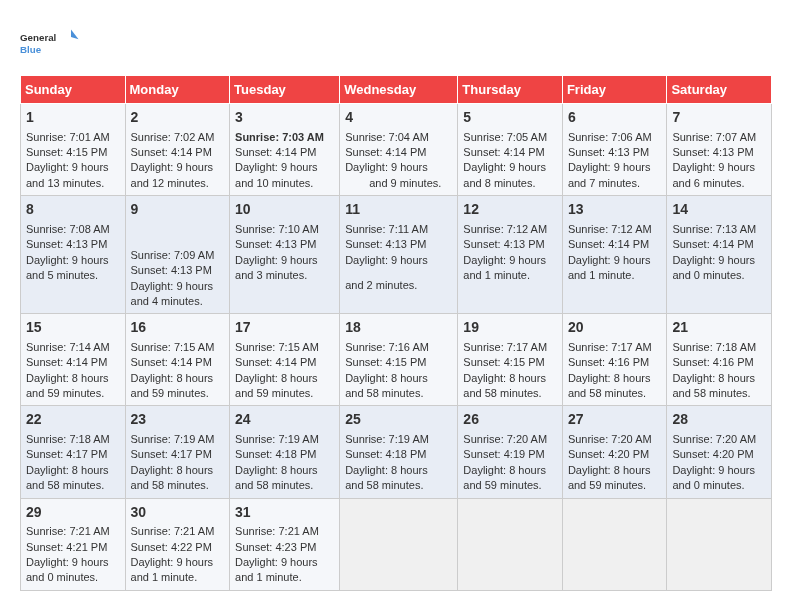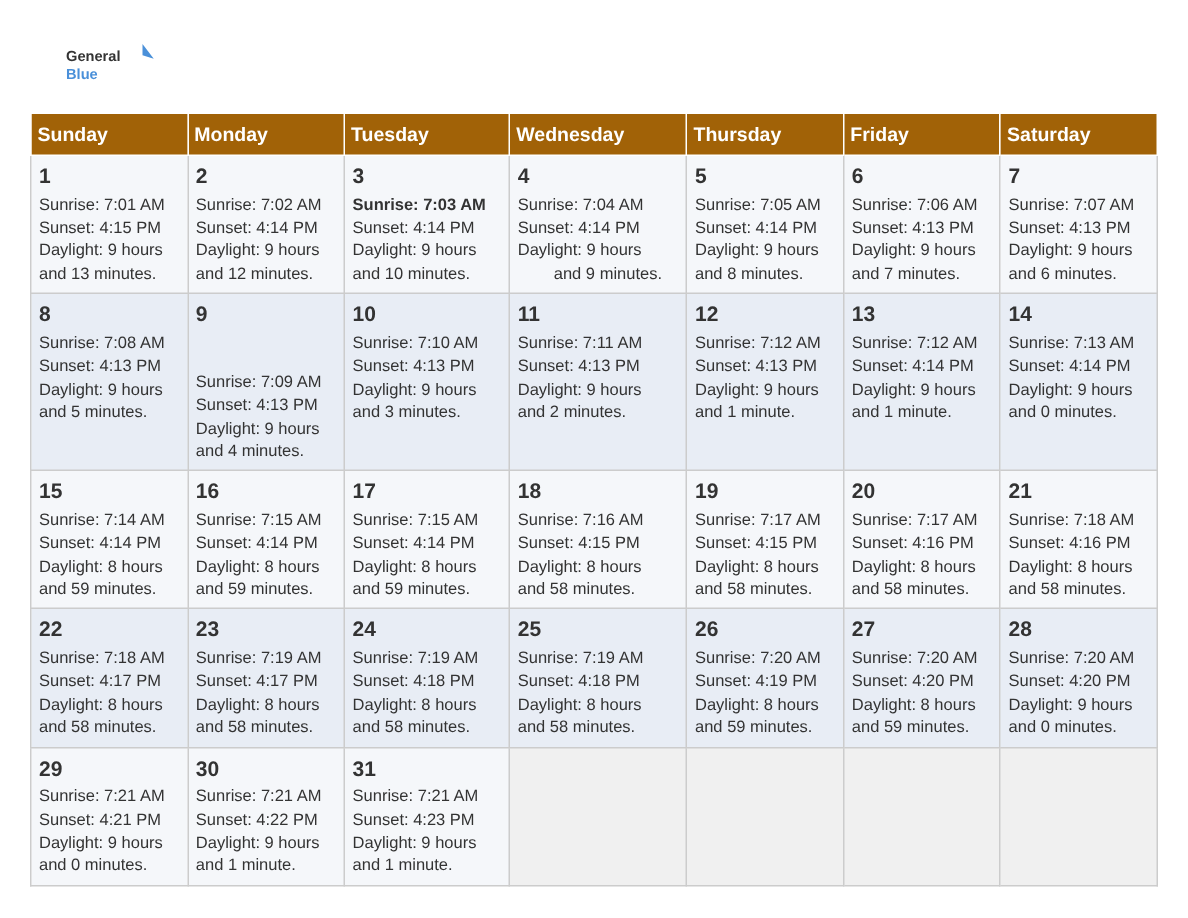--- a/index.html
+++ b/index.html
@@ -13,41 +13,40 @@
     .header-area {
       display: flex;
       justify-content: space-between;
       align-items: flex-start;
       margin-bottom: 10px;
     }
     .logo {
       display: flex;
       align-items: flex-end;
       gap: 4px;
-      margin-left: 24px;
     }
     .title-area {
       text-align: right;
     }
     .month-title {
       font-size: 36px;
       font-weight: bold;
       color: #333;
     }
     .location-title {
       font-size: 16px;
       color: #555;
     }
     table {
       width: 100%;
       border-collapse: collapse;
       font-size: 11px;
     }
     thead th {
-      background-color: #a16207;
+      background-color: #ef4444;
       color: #fff;
       padding: 6px 4px;
       text-align: left;
       font-size: 13px;
       font-weight: bold;
       border: 1px solid #fff;
     }
     tbody td {
       border: 1px solid #ccc;
       vertical-align: top;
@@ -174,21 +173,21 @@
           <span style="display: block;">Sunrise: 7:10 AM</span>
           <span style="display: block;">Sunset: 4:13 PM</span>
           <span style="display: block;">Daylight: 9 hours</span>
           <span style="display: block;">and 3 minutes.</span>
         </td>
         <td>
           <span class="day-number">11</span>
           <span style="display: block;">Sunrise: 7:11 AM</span>
           <span style="display: block;">Sunset: 4:13 PM</span>
           <span style="display: block;">Daylight: 9 hours</span>
-          <span style="display: block;">and 2 minutes.</span>
+          <span style="display: block; margin-top: 10px;">and 2 minutes.</span>
         </td>
         <td>
           <span class="day-number">12</span>
           <span style="display: block;">Sunrise: 7:12 AM</span>
           <span style="display: block;">Sunset: 4:13 PM</span>
           <span style="display: block;">Daylight: 9 hours</span>
           <span style="display: block;">and 1 minute.</span>
         </td>
         <td>
           <span class="day-number">13</span>

